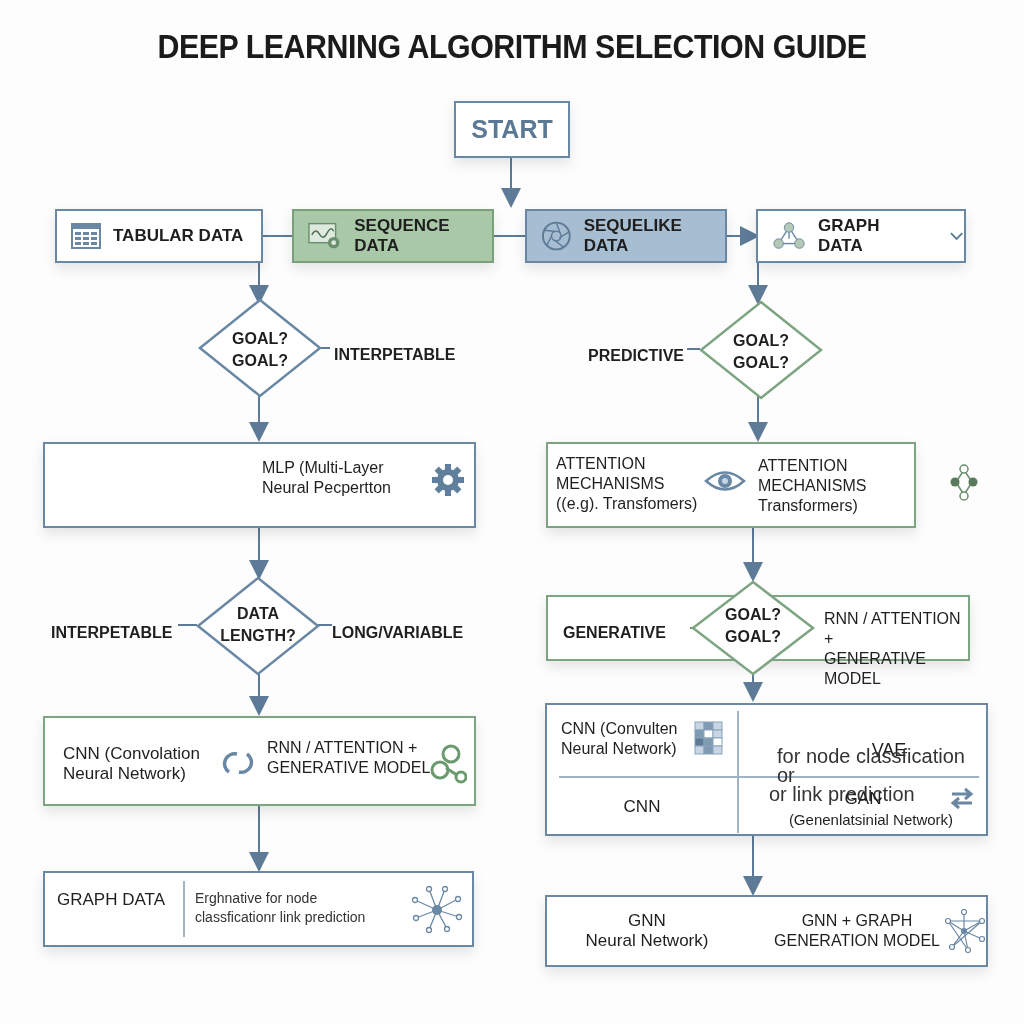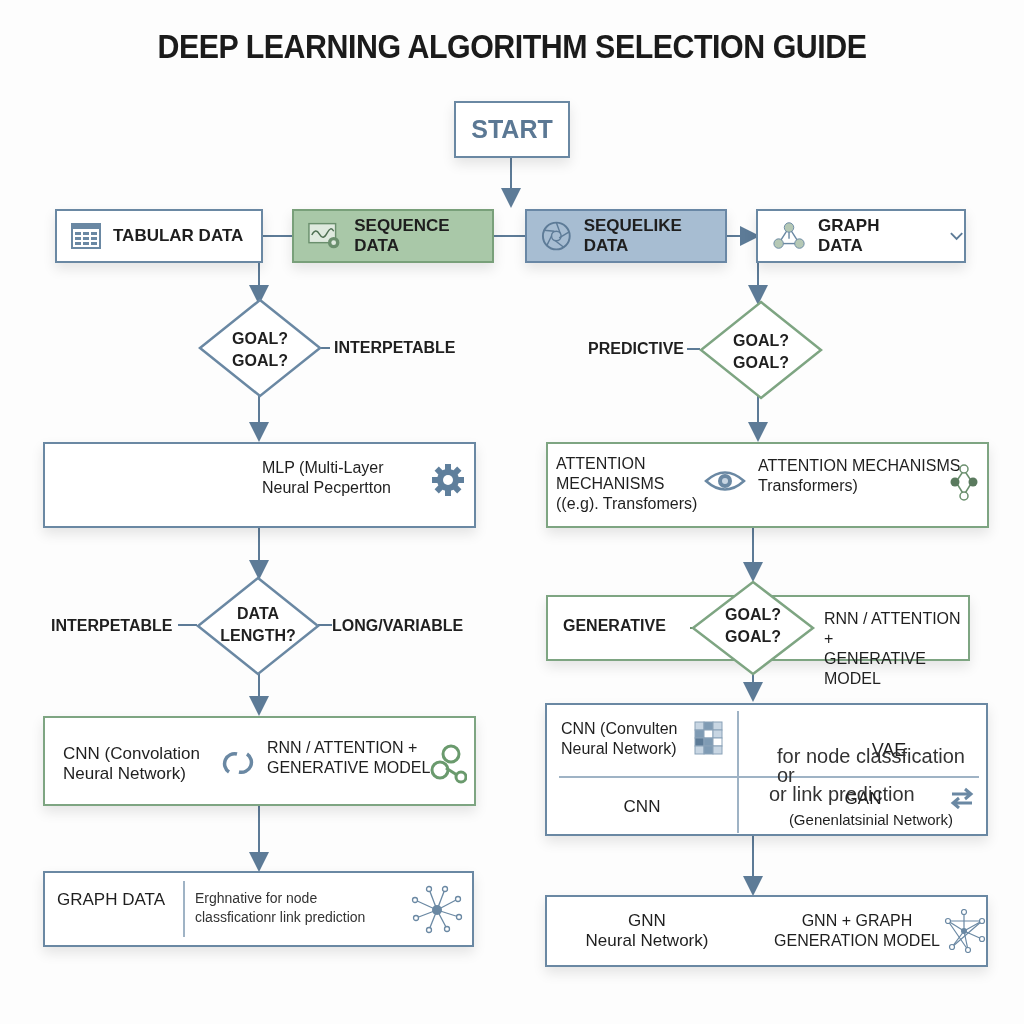--- a/index.html
+++ b/index.html
@@ -25,21 +25,21 @@
     left:454px; top:101px; width:116px; height:57px;
     display:flex; align-items:center; justify-content:center;
     font-size:25px; font-weight:bold; color:#5b7894;
   }
   .dtype {
     height:54px; top:209px; display:flex; align-items:center;
     font-weight:bold; font-size:17px; padding-left:14px; gap:12px;
   }
   .dtype.seq { background:#a9c8a8; border-color:#79a07a; }
   .dtype.seql { background:#a7bdd2; border-color:#6987a5; }
-  .lbl { position:absolute; font-weight:bold; font-size:16px; color:#1f1f1f; white-space:nowrap; }
+  .lbl { position:absolute; font-weight:bold; font-size:16px; color:#1f1f1f; white-space:nowrap;margin-top:7px; }
   .diamond-text { position:absolute; text-align:center; font-weight:bold; font-size:16px; line-height:22px; color:#1f1f1f; }
   .txt { position:absolute; font-size:16px; line-height:20px; color:#1f1f1f; }
   .b { font-weight:normal; }
   .small { font-size:20px; color:#333; }
   svg.lines { position:absolute; left:0; top:0; }
 </style>
 </head>
 <body>
 
 <svg class="lines" width="1024" height="1024">
@@ -167,21 +167,21 @@
         <rect x="26" y="15" width="8" height="6"></rect>
       <rect x="15" y="2" width="6" height="8" transform="rotate(45 18 18)"></rect>
         <rect x="15" y="26" width="6" height="8" transform="rotate(45 18 18)"></rect>
       <rect x="2" y="15" width="8" height="6" transform="rotate(45 18 18)"></rect>
         <rect x="26" y="15" width="8" height="6" transform="rotate(45 18 18)"></rect>
     </g>
     <circle cx="18" cy="18" r="5" fill="#fff"></circle>
   </svg>
 </div>
 
-<div class="box green" style="left:546px;top:442px;width:443px;height:86px;">
+<div class="box green" style="left:546px;top:442px;width:370px;height:86px;">
   <div class="txt" style="left:8px;top:10px;">
     <div>ATTENTION</div>
     <div>MECHANISMS</div>
     <div>((e.g). Transfomers)</div>
   </div>
   <svg class="abs" style="left:156px;top:24px" width="42" height="26" viewBox="0 0 42 26">
     <path d="M2 13 Q21 -4 40 13 Q21 30 2 13 z" fill="none" stroke="#6a88a3" stroke-width="2.5"></path>
     <circle cx="21" cy="13" r="7" fill="#6a88a3"></circle>
       <circle cx="21" cy="13" r="3" fill="#c7d5e2"></circle>
   </svg>

